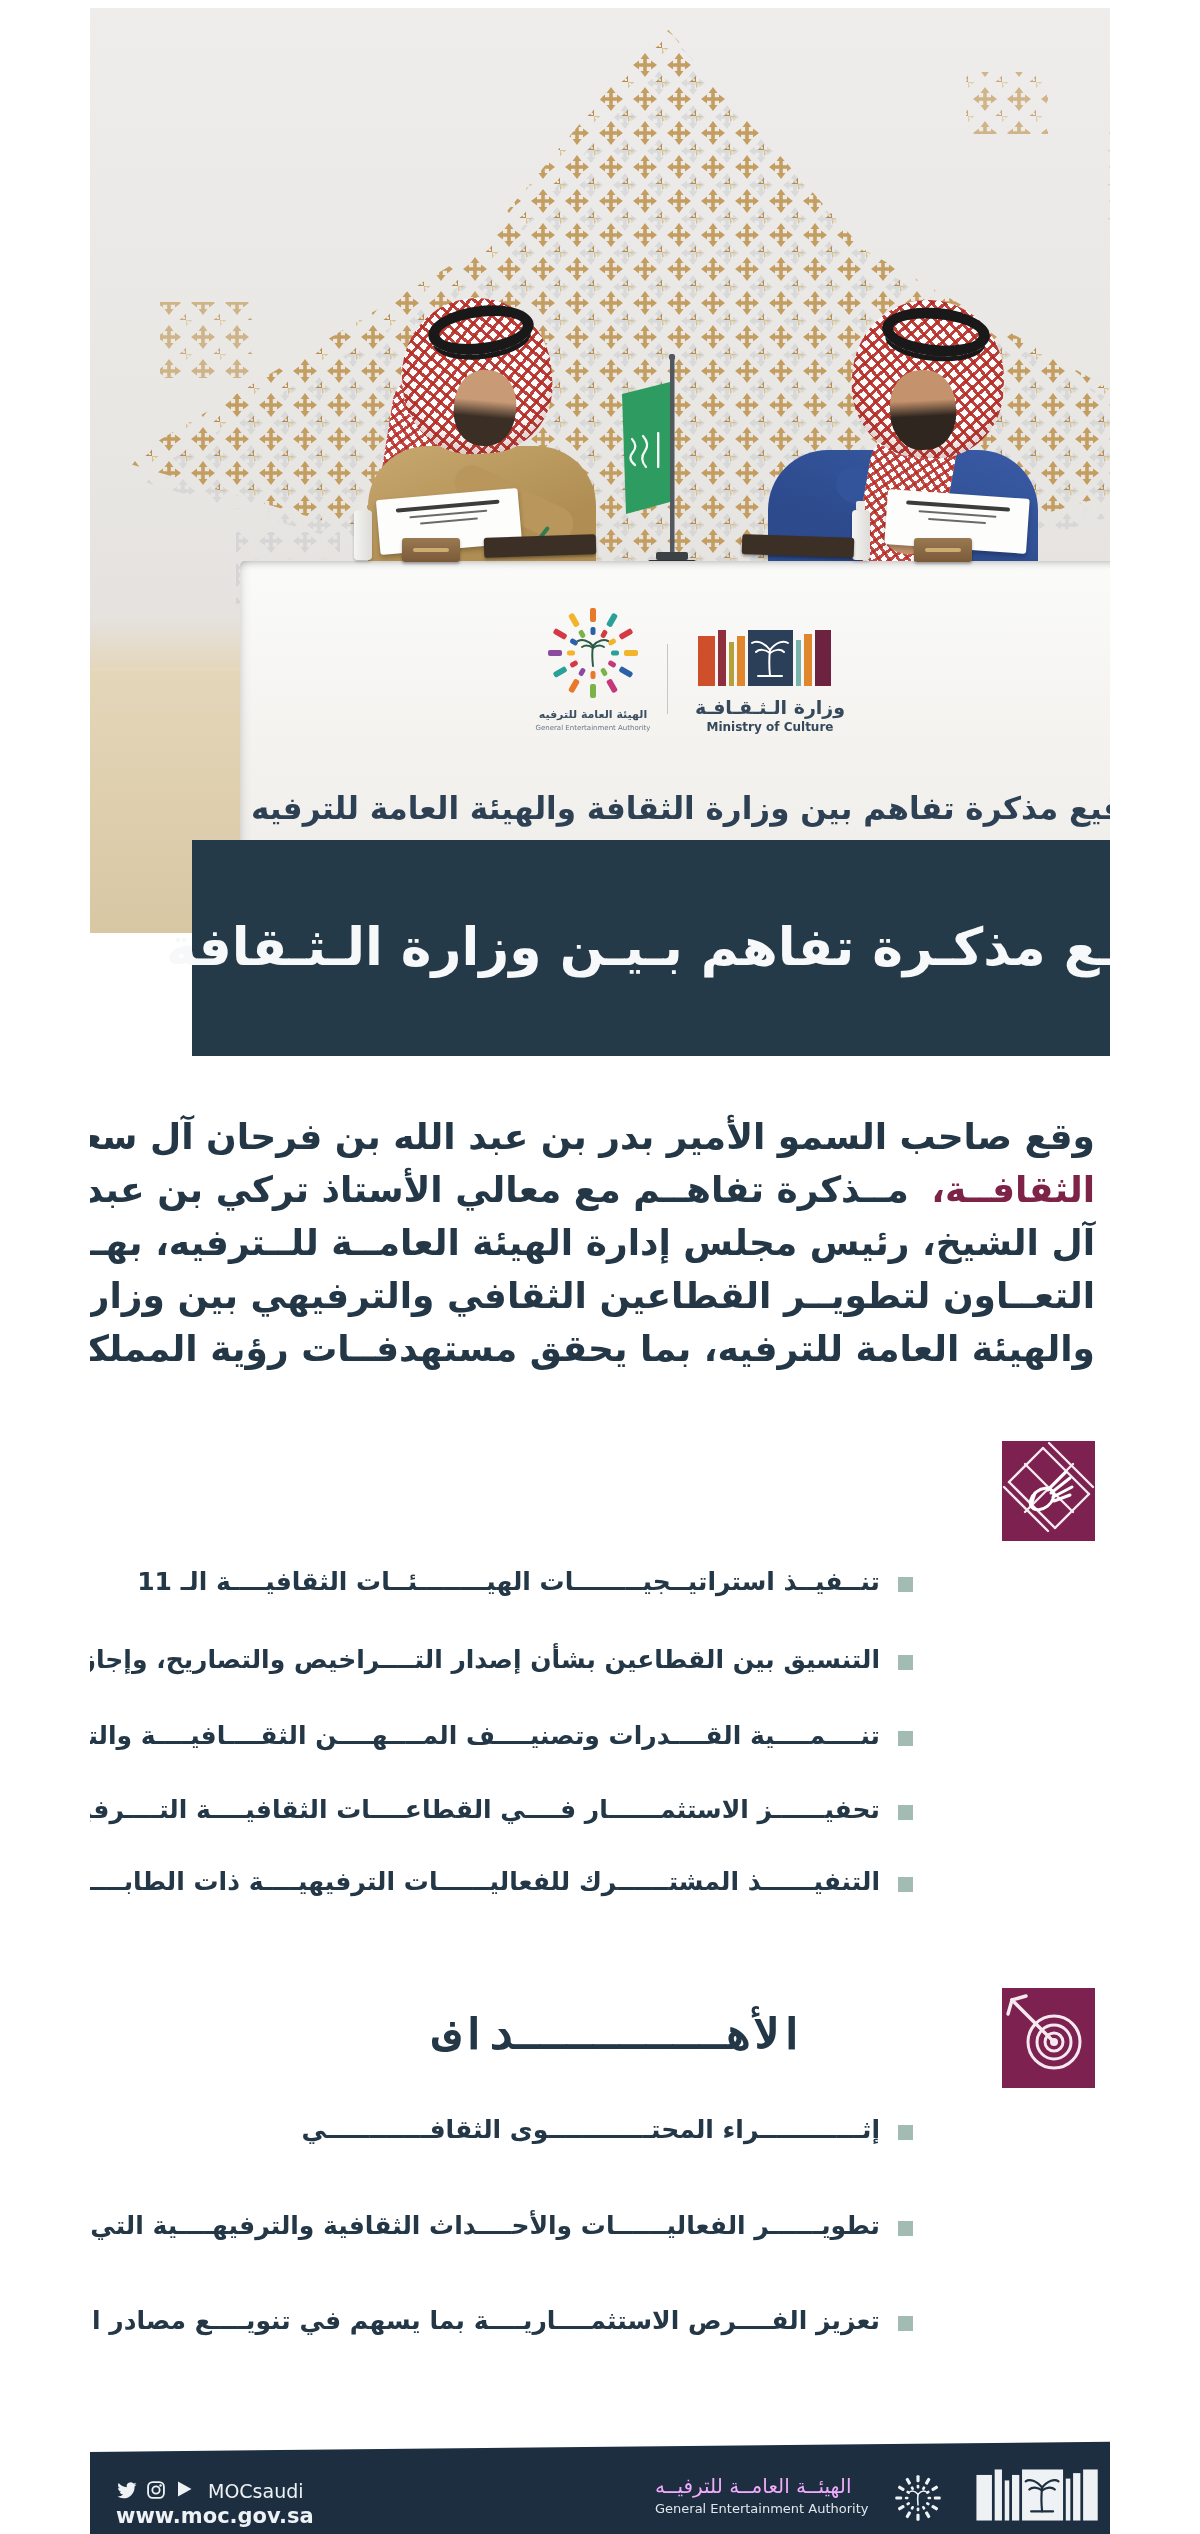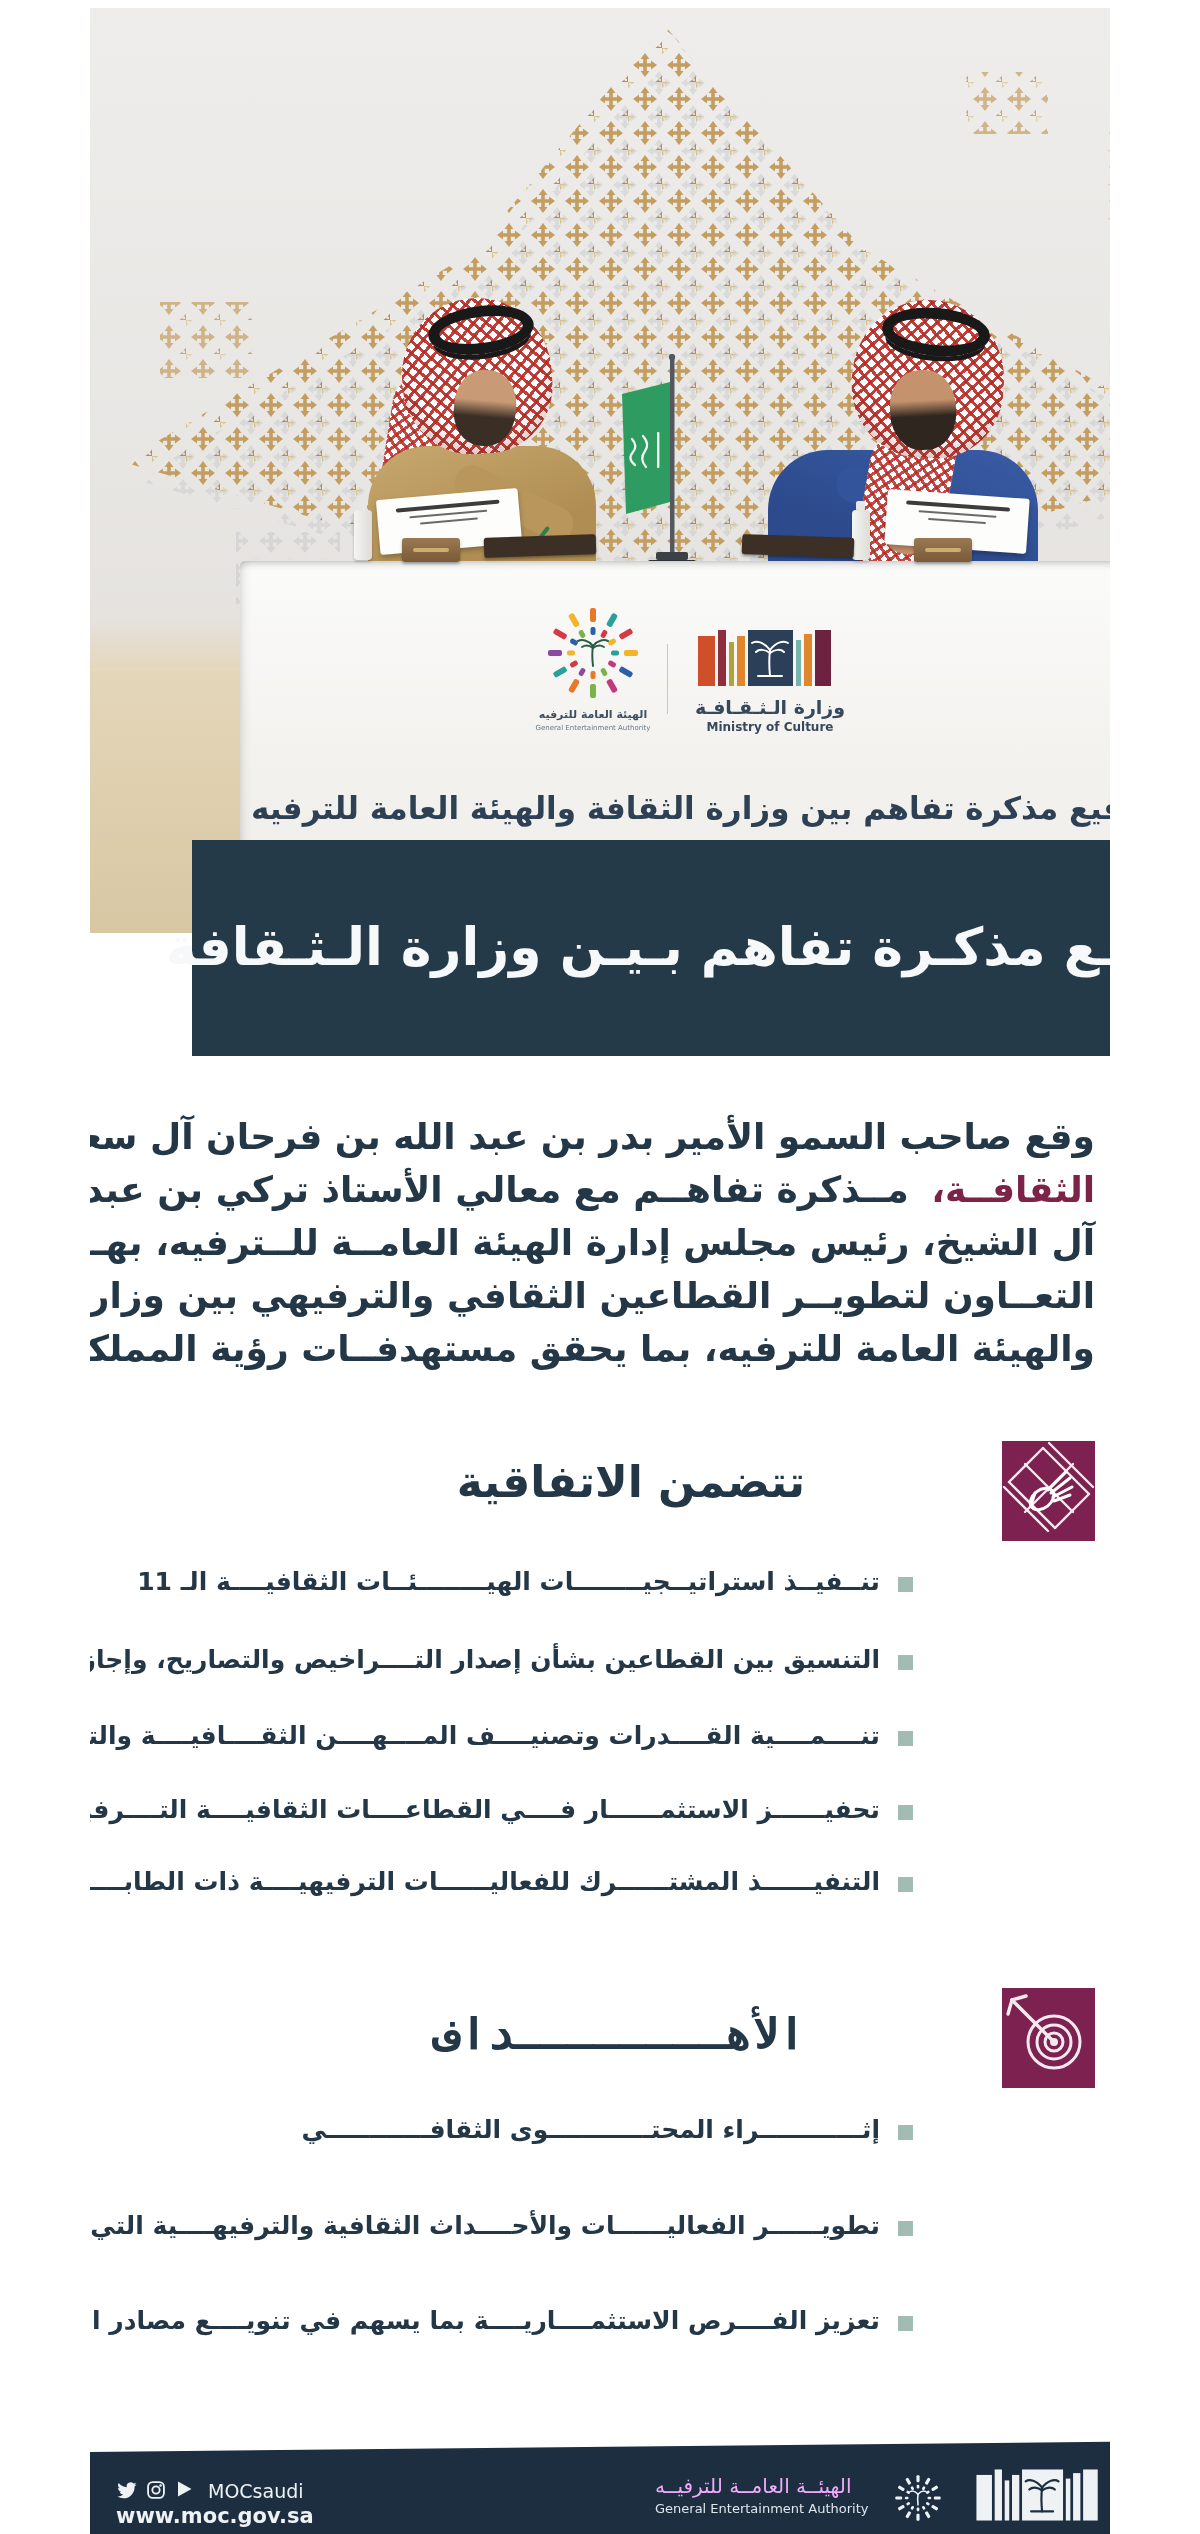--- a/index.html
+++ b/index.html
@@ -305,21 +305,20 @@
       <g stroke="#ffffff" stroke-width="3" fill="none" stroke-linecap="round">
         <ellipse cx="40" cy="58" rx="13" ry="9" transform="rotate(-38 40 58)"></ellipse>
         <path d="M46 49 L64 31"></path>
           <path d="M49 52 L68 37"></path>
           <path d="M51 56 L70 46"></path>
           <path d="M52 60 L68 54"></path>
         <path d="M33 52 L29 64"></path>
       </g>
     </svg>
   </div>
-  <div class="sec-title" style="top:1448px;">تتضمن الاتفاقية</div>
 
   <div class="bullet-item" style="top:1558px;">
     <span class="bullet-sq"></span>
     <span class="bullet-tx">تنــفيــذ استراتيــجيــــــــات الهيــــــــئــات الثقافيــــة الـ 11</span>
   </div>
   <div class="bullet-item" style="top:1636px;">
     <span class="bullet-sq"></span>
     <span class="bullet-tx">التنسيق بين القطاعين بشأن إصدار التــــراخيص والتصاريح، وإجازة المحتــــوى</span>
   </div>
   <div class="bullet-item" style="top:1712px;">

